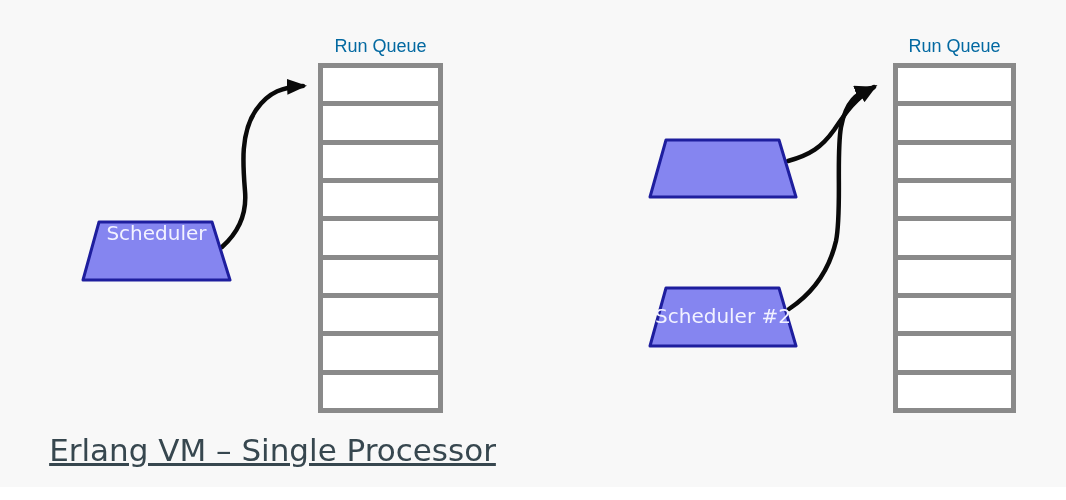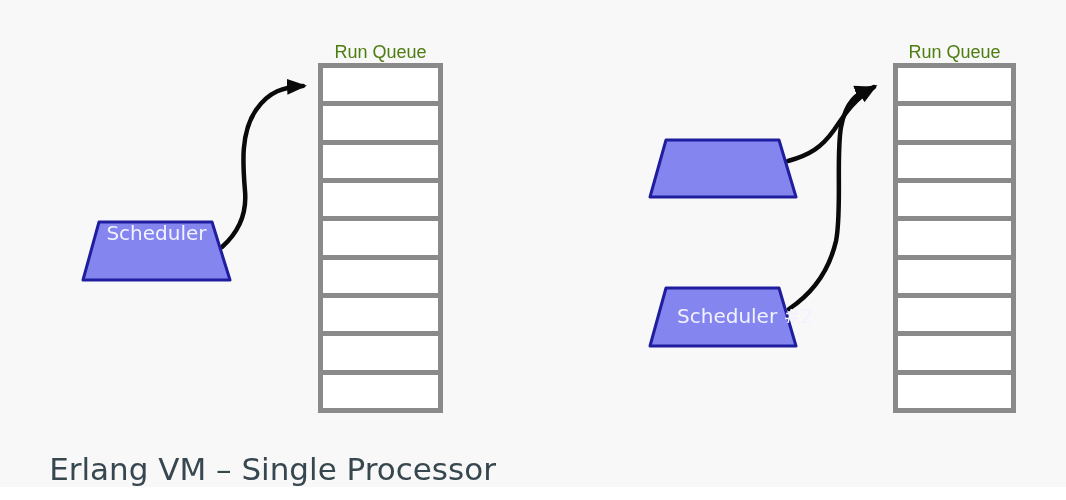--- a/index.html
+++ b/index.html
@@ -22,24 +22,23 @@
   }
   .queue{
     position:absolute;z-index:2;
     background:#8a8a8a;
     display:flex;flex-direction:column;
     padding:5px;gap:5px;box-sizing:border-box;
   }
   .cell{flex:1;background:#ffffff;}
   .queue-label{
     position:absolute;z-index:2;
-    color:#4d7c0f;font-size:18px;line-height:20px;
+    color:#0369a1;font-size:18px;line-height:20px;
     text-align:center;
     font-family:"Liberation Sans","DejaVu Sans",sans-serif;
-    margin-top:6px;
   }
   .trap-label{
     position:absolute;z-index:3;
     color:#f2f2ff;font-size:20px;line-height:24px;
     text-align:center;
   }
   .caption{
     position:absolute;z-index:2;
     color:#37474f;font-size:31px;line-height:36px;
     text-align:center;
@@ -80,29 +79,29 @@
       <div class="cell"></div>
       <div class="cell"></div>
       <div class="cell"></div>
       <div class="cell"></div>
       <div class="cell"></div>
       <div class="cell"></div>
       <div class="cell"></div>
       <div class="cell"></div>
     </div>
   <div class="trap-label" style="left:83px;top:221px;width:147px;">Scheduler</div>
-  <div class="caption" style="left:0px;top:451px;width:545px;">Erlang VM – Single Processor</div>
+  <div class="caption" style="left:0px;top:432px;width:545px;text-decoration:underline;">Erlang VM – Single Processor</div>
 
   <div class="queue-label" style="left:893px;top:36px;width:123px;">Run Queue</div>
   <div class="queue" style="left:893px;top:63px;width:123px;height:350px;">
       <div class="cell"></div>
       <div class="cell"></div>
       <div class="cell"></div>
       <div class="cell"></div>
       <div class="cell"></div>
       <div class="cell"></div>
       <div class="cell"></div>
       <div class="cell"></div>
       <div class="cell"></div>
     </div>
-  <div class="trap-label" style="left:650px;top:304px;width:146px;margin-left:22px;">Scheduler #2</div>
+  <div class="trap-label" style="left:650px;top:304px;width:146px;">Scheduler #2</div>
 
 </div>
 
 </body></html>

